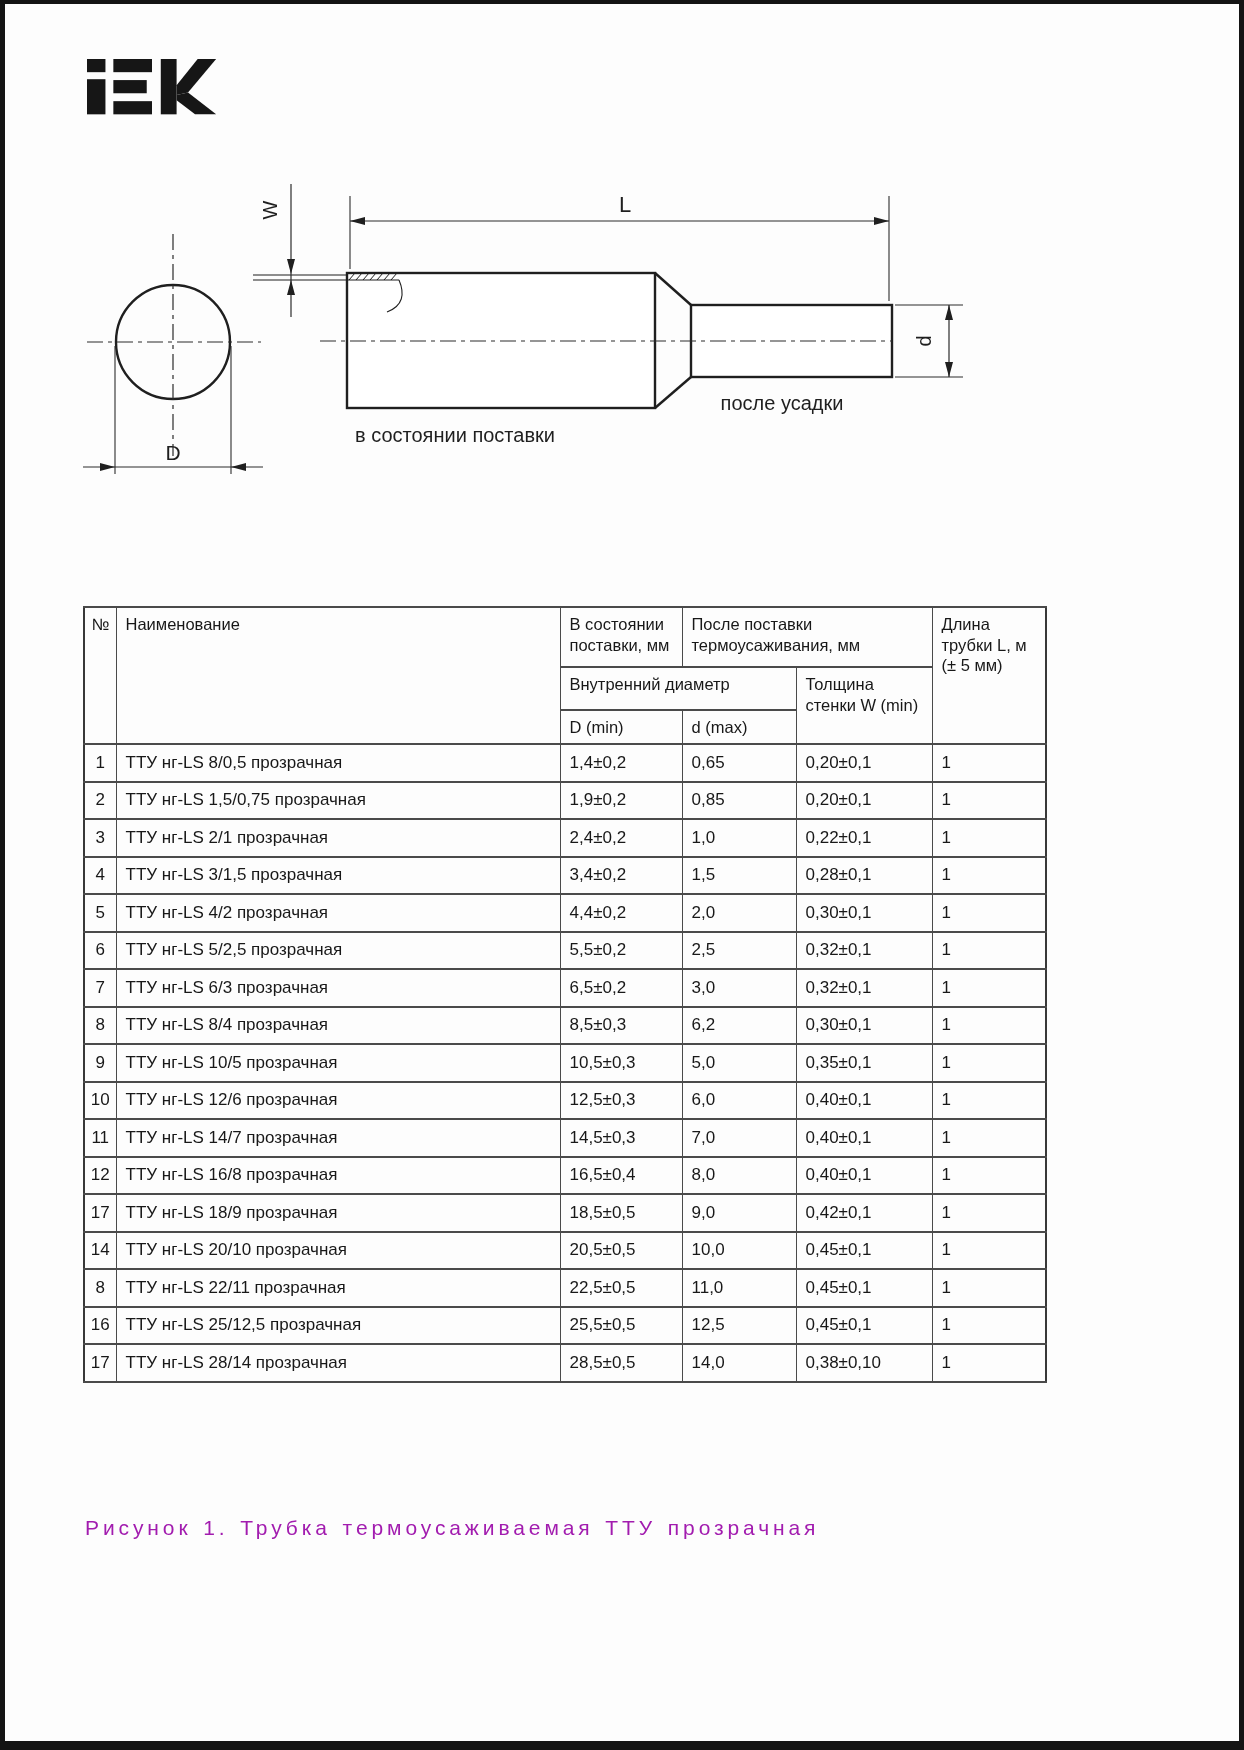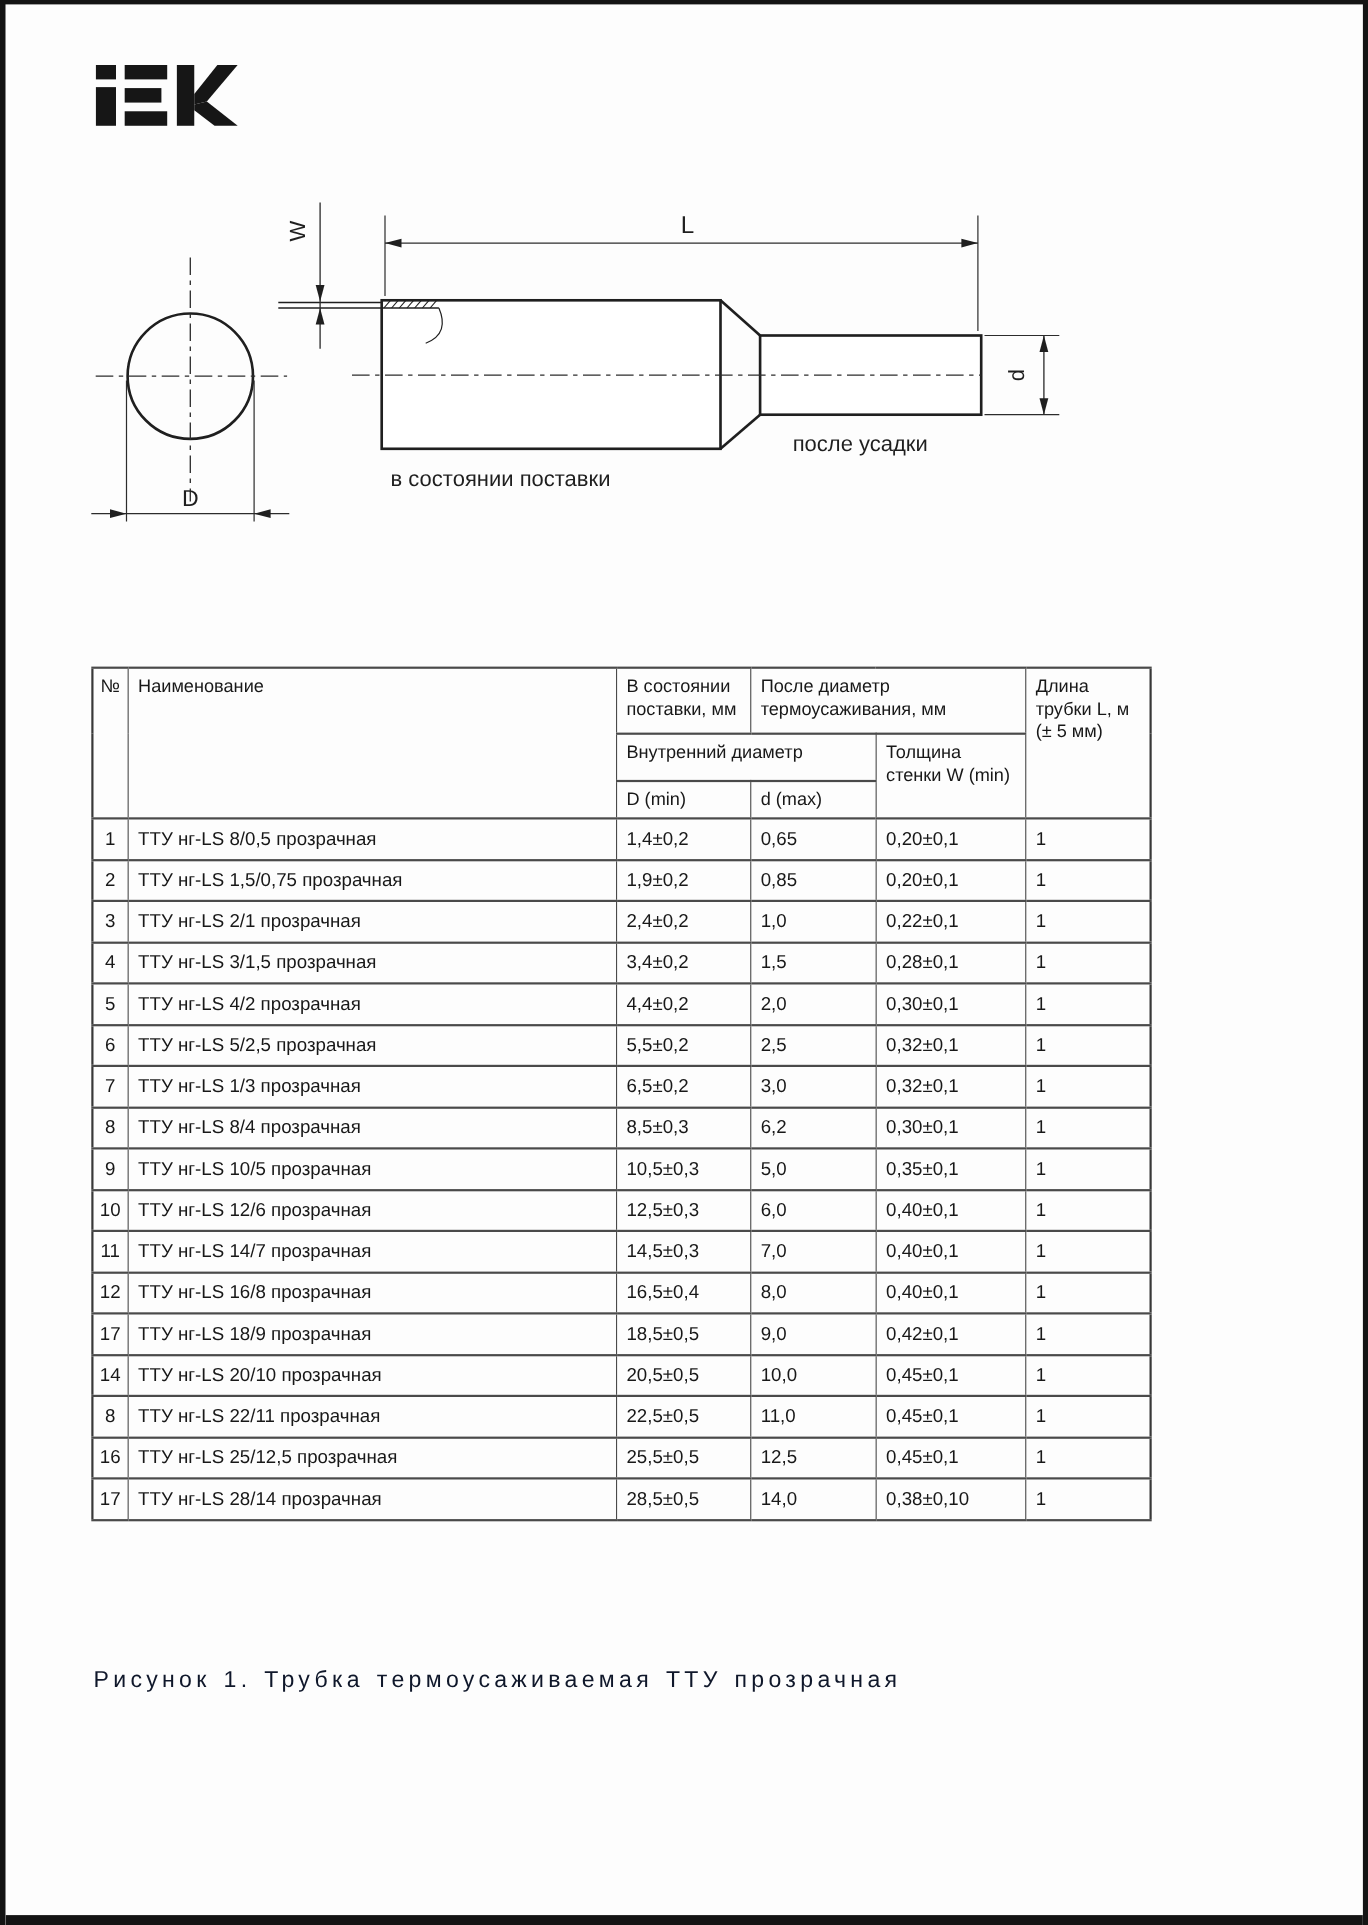--- a/index.html
+++ b/index.html
@@ -39,21 +39,21 @@
     vertical-align:top;padding:6px 4px 2px 9px;
     font-size:16.5px;line-height:1.25;white-space:normal;
   }
   table.spec td{height:35.5px;padding:0 4px 0 9px;vertical-align:middle;}
   table.spec .c-num{text-align:center;padding-left:2px;padding-right:2px;}
   tr.h1{height:60px;} tr.h2{height:43px;padding-left:22px;} tr.h3{height:34px;}
 
   .caption{
     position:absolute;left:80px;top:1512px;
     font-size:21px;letter-spacing:3.9px;word-spacing:2px;
-    color:#0f172a;white-space:nowrap;
+    color:#a21caf;white-space:nowrap;
   }
 </style>
 </head>
 <body>
 
 <div class="page">
 
   <svg class="logo" viewBox="0 0 148 63" preserveAspectRatio="xMinYMin meet" role="img" aria-label="IEK">
     <g fill="#161616">
       <rect x="0" y="0" width="21" height="15"></rect>
@@ -144,21 +144,21 @@
         <col style="width:122px">
       <col style="width:114px">
         <col style="width:136px">
         <col style="width:114px">
     </colgroup>
     <thead>
       <tr class="h1">
         <th rowspan="3" class="c-num">№</th>
         <th rowspan="3">Наименование</th>
         <th>В состоянии поставки, мм</th>
-        <th colspan="2">После диаметр термоусаживания, мм</th>
+        <th colspan="2">После поставки термоусаживания, мм</th>
         <th rowspan="3">Длина трубки L, м (± 5 мм)</th>
       </tr>
       <tr class="h2">
         <th colspan="2">Внутренний диаметр</th>
         <th rowspan="2">Толщина стенки W (min)</th>
       </tr>
       <tr class="h3">
         <th>D (min)</th>
         <th>d (max)</th>
       </tr>
@@ -214,21 +214,21 @@
           <td class="c-num">6</td>
           <td>ТТУ нг-LS 5/2,5 прозрачная</td>
           <td>5,5±0,2</td>
           <td>2,5</td>
           <td>0,32±0,1</td>
           <td>1</td>
         </tr>
 
         <tr>
           <td class="c-num">7</td>
-          <td>ТТУ нг-LS 1/3 прозрачная</td>
+          <td>ТТУ нг-LS 6/3 прозрачная</td>
           <td>6,5±0,2</td>
           <td>3,0</td>
           <td>0,32±0,1</td>
           <td>1</td>
         </tr>
 
         <tr>
           <td class="c-num">8</td>
           <td>ТТУ нг-LS 8/4 прозрачная</td>
           <td>8,5±0,3</td>

